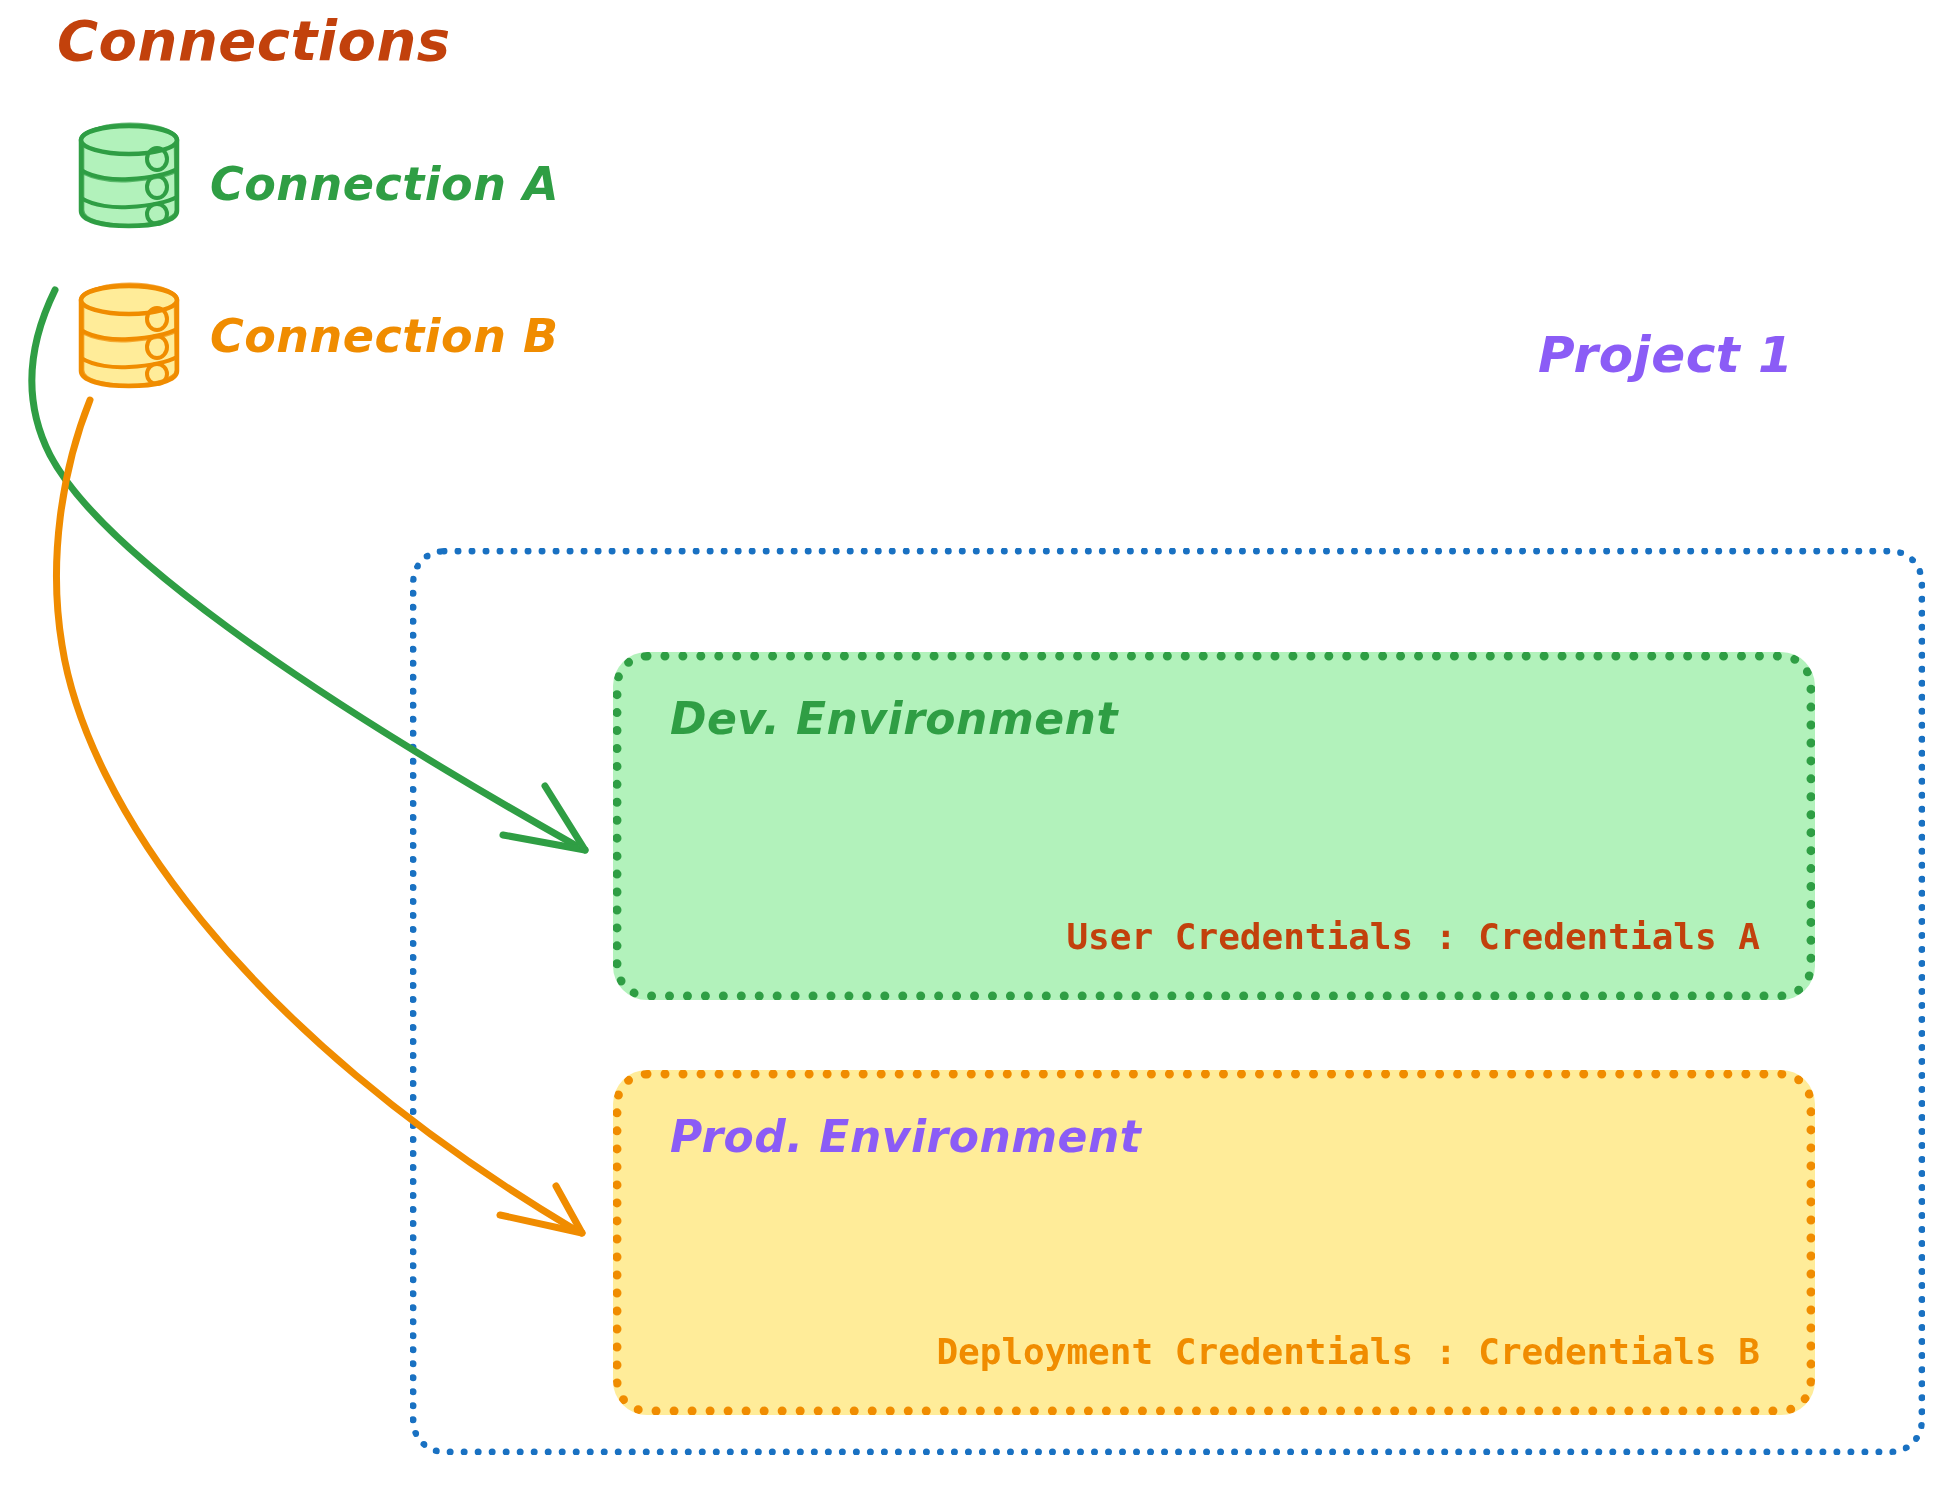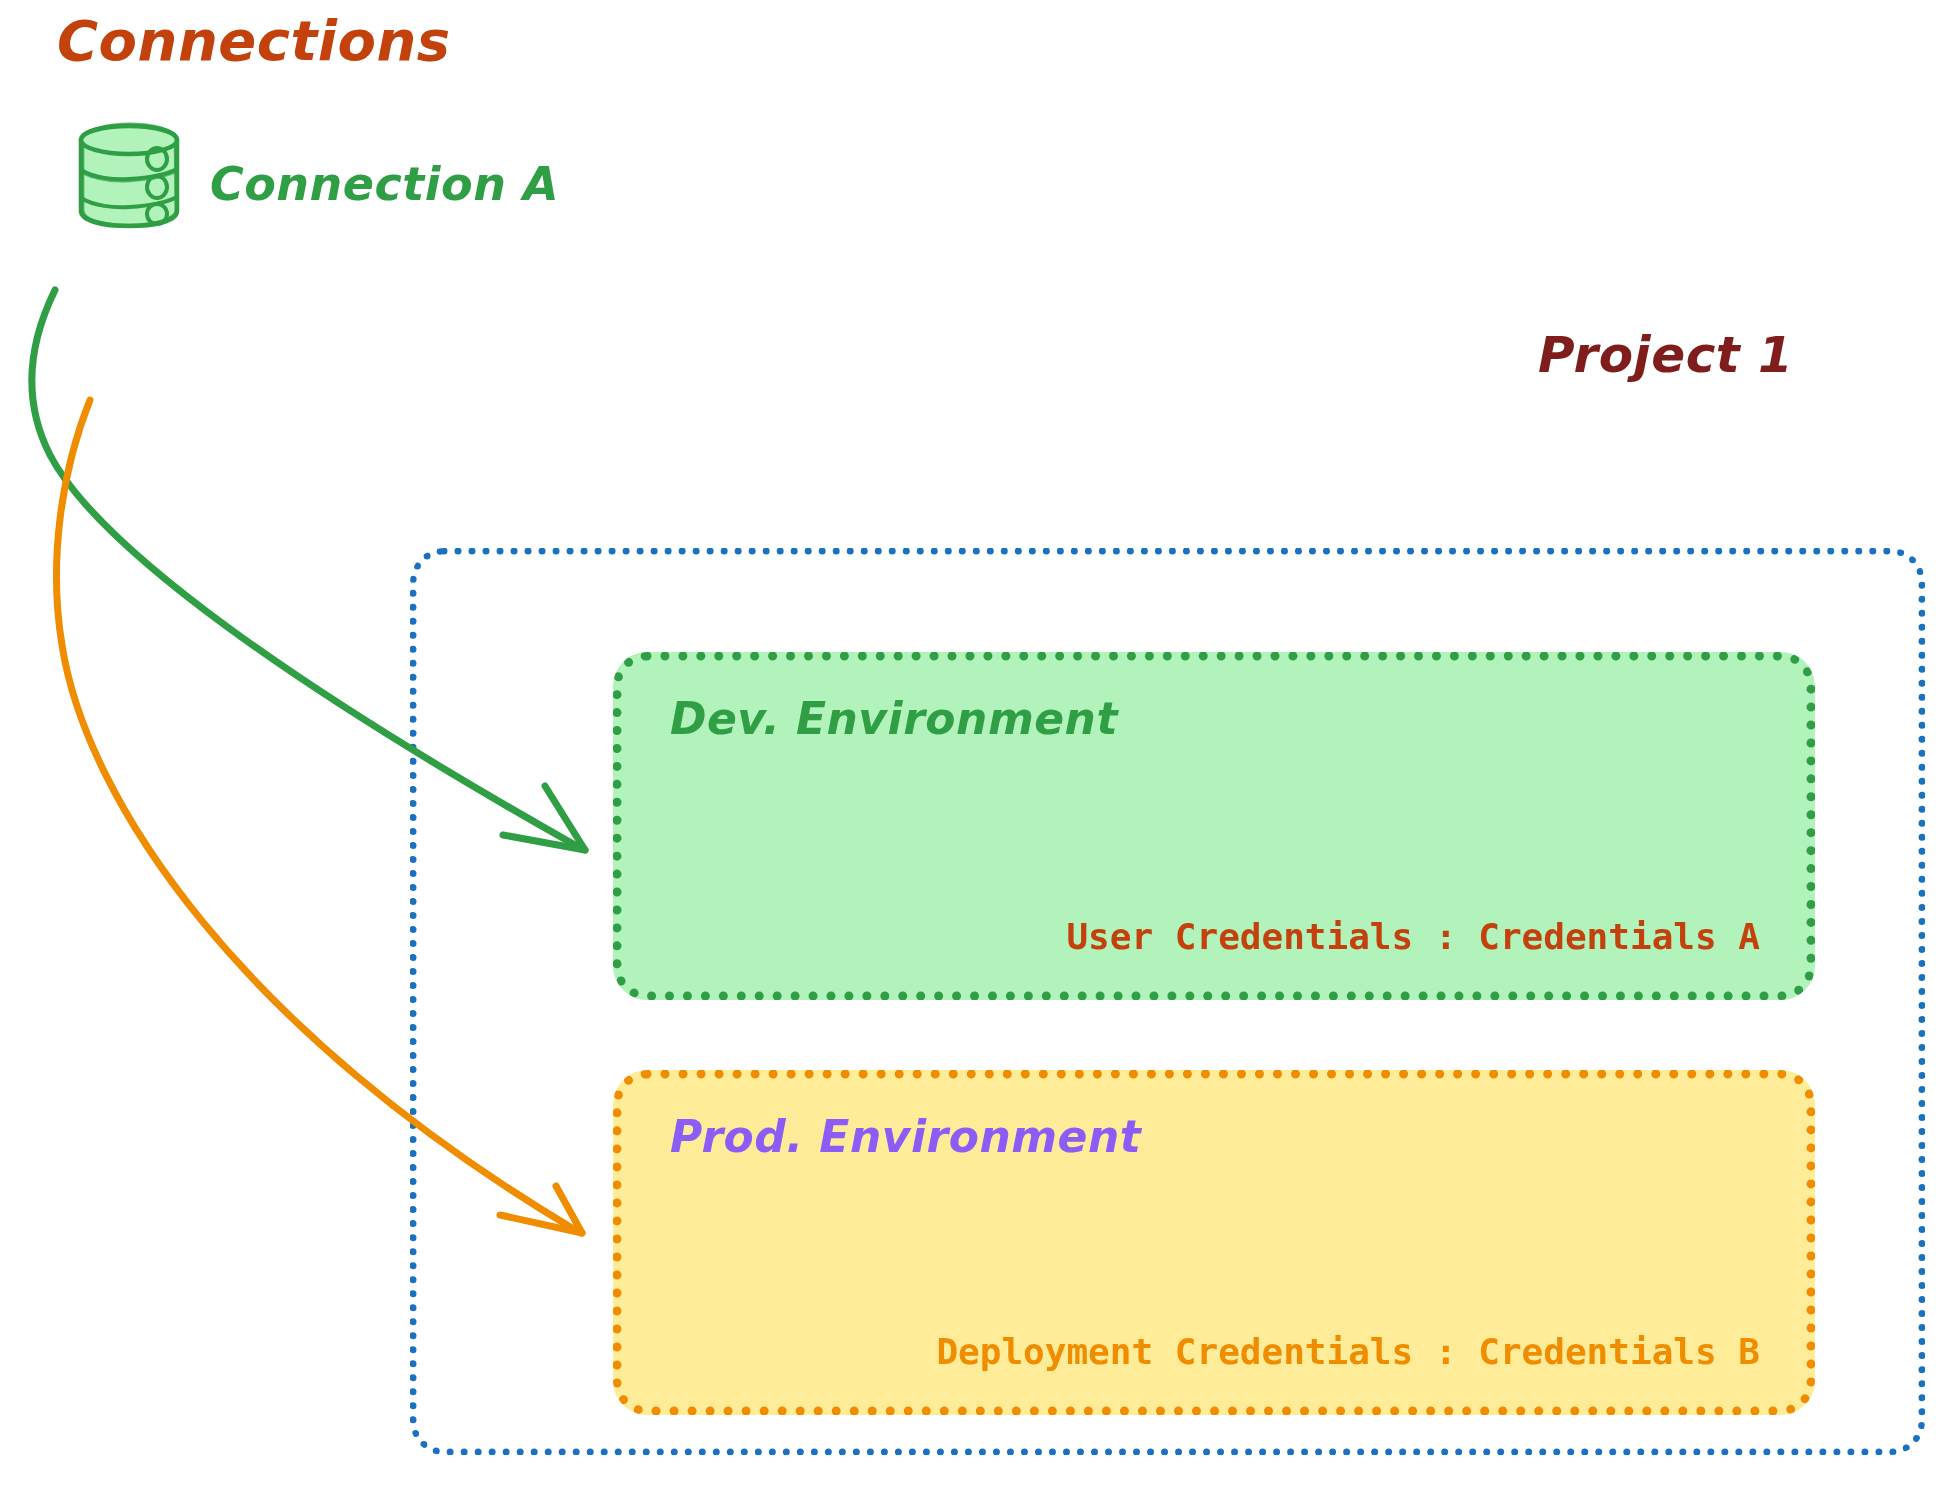--- a/index.html
+++ b/index.html
@@ -67,21 +67,21 @@
   #conn-label-a { color: #2f9e44; margin-top: 16px; }
   #conn-label-b { color: #f08c00; }
 
   
   #project-title {
     position: absolute;
     left: 1538px;
     top: 330px;
     font-size: 50px;
     line-height: 1;
-    color: #7f1d1d;
+    color: #8b5cf6;
     white-space: nowrap;
   }
 
   #project-box {
     position: absolute;
     left: 410px;
     top: 548px;
     width: 1515px;
     height: 907px;
     border: 7px dotted #1971c2;
@@ -173,20 +173,39 @@
 
       <path d="M11 80 C24 88 44 90 59 89 C76 88 96 85 107 79" fill="none" stroke="#2f9e44" stroke-width="4" stroke-linecap="round"></path>
 
       <ellipse cx="87" cy="41" rx="10" ry="11" fill="none" stroke="#2f9e44" stroke-width="4"></ellipse>
       <ellipse cx="87" cy="69" rx="10" ry="11" fill="none" stroke="#2f9e44" stroke-width="4"></ellipse>
       <ellipse cx="87" cy="96" rx="10" ry="10" fill="none" stroke="#2f9e44" stroke-width="4"></ellipse>
     </svg>
     <span class="conn-label hand" id="conn-label-a">Connection A</span>
   </div>
 
+  <div class="conn-row" id="conn-row-b">
+    <svg class="db-icon" viewBox="0 0 122 112">
+      <path d="M10 22 C10 12 32 7 58 7 C84 7 108 12 108 22 L108 94
+               C108 104 84 109 58 109 C32 109 10 104 10 94 Z" fill="#ffec99" stroke="none"></path>
+      <path d="M11 23 C11 13 33 8 59 8 C85 8 107 13 107 23 L107 93
+               C107 103 85 108 59 108 C33 108 11 103 11 93 Z" fill="none" stroke="#f08c00" stroke-width="4.5" stroke-linecap="round" stroke-linejoin="round"></path>
+      <path d="M13 26 C13 16 35 10 58 10 C82 10 106 15 105 25 L106 92
+               C106 101 83 107 58 107 C34 107 13 102 13 92 Z" fill="none" stroke="#f08c00" stroke-width="2.6" opacity="0.8" stroke-linecap="round" stroke-linejoin="round"></path>
+      <ellipse cx="59" cy="22" rx="48" ry="14" fill="#ffec99" stroke="#f08c00" stroke-width="4.5"></ellipse>
+      <path d="M12 20 C18 11 38 6 60 6 C82 6 104 11 106 21" fill="none" stroke="#f08c00" stroke-width="3" opacity="0.75" stroke-linecap="round"></path>
+      <path d="M11 52 C24 60 44 62 59 61 C76 60 96 57 107 51" fill="none" stroke="#f08c00" stroke-width="4" stroke-linecap="round"></path>
+      <path d="M12 55 C26 62 44 64 60 63 C77 62 95 59 106 54" fill="none" stroke="#f08c00" stroke-width="2.4" opacity="0.7" stroke-linecap="round"></path>
+      <path d="M11 80 C24 88 44 90 59 89 C76 88 96 85 107 79" fill="none" stroke="#f08c00" stroke-width="4" stroke-linecap="round"></path>
+      <ellipse cx="87" cy="41" rx="10" ry="11" fill="none" stroke="#f08c00" stroke-width="4"></ellipse>
+      <ellipse cx="87" cy="69" rx="10" ry="11" fill="none" stroke="#f08c00" stroke-width="4"></ellipse>
+      <ellipse cx="87" cy="96" rx="10" ry="10" fill="none" stroke="#f08c00" stroke-width="4"></ellipse>
+    </svg>
+    <span class="conn-label hand" id="conn-label-b">Connection B</span>
+  </div>
 
   <div id="project-title" class="hand">Project 1</div>
 
   <div id="project-box"></div>
 
   <div class="env-box" id="dev-env-box">
     <div class="env-title hand" id="dev-env-title">Dev. Environment</div>
     <div class="env-cred mono" id="dev-env-cred">User Credentials : Credentials A</div>
   </div>
 

